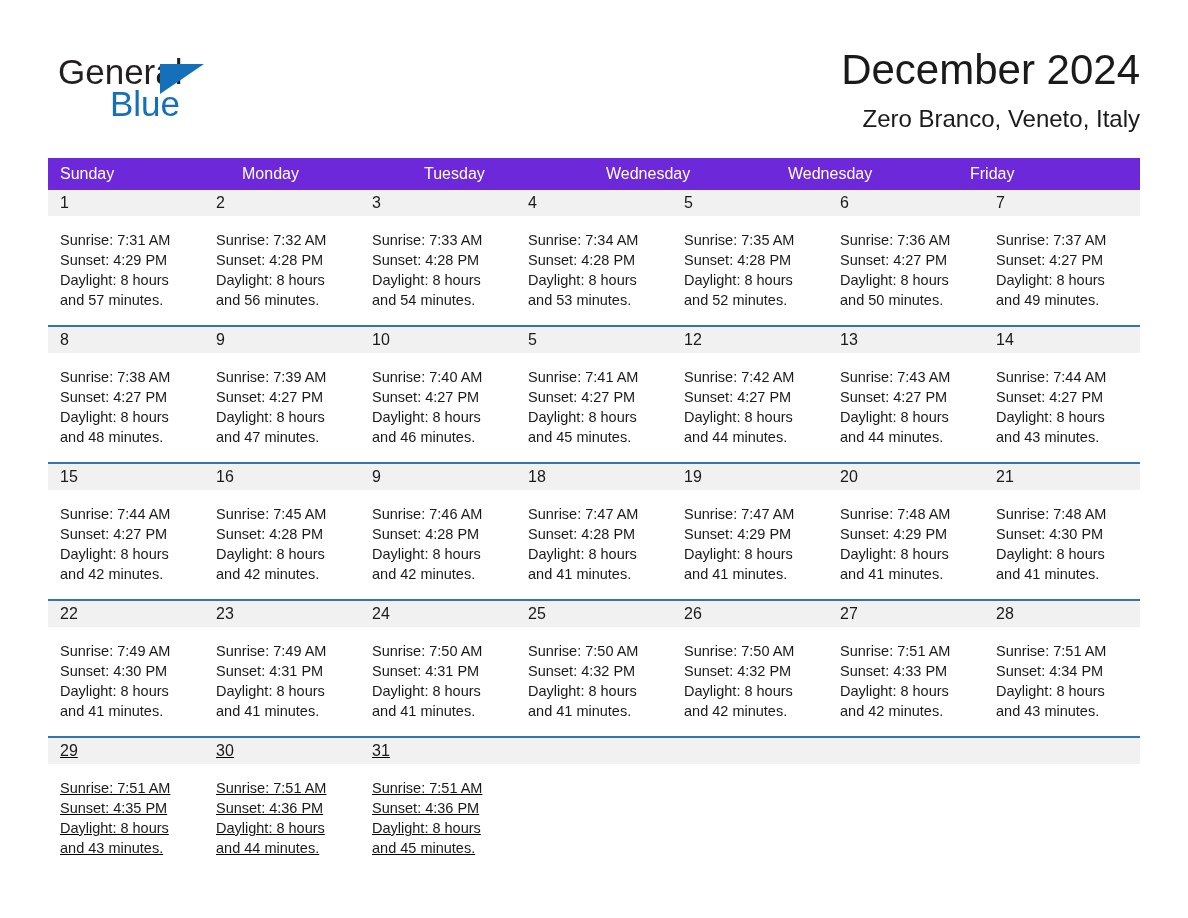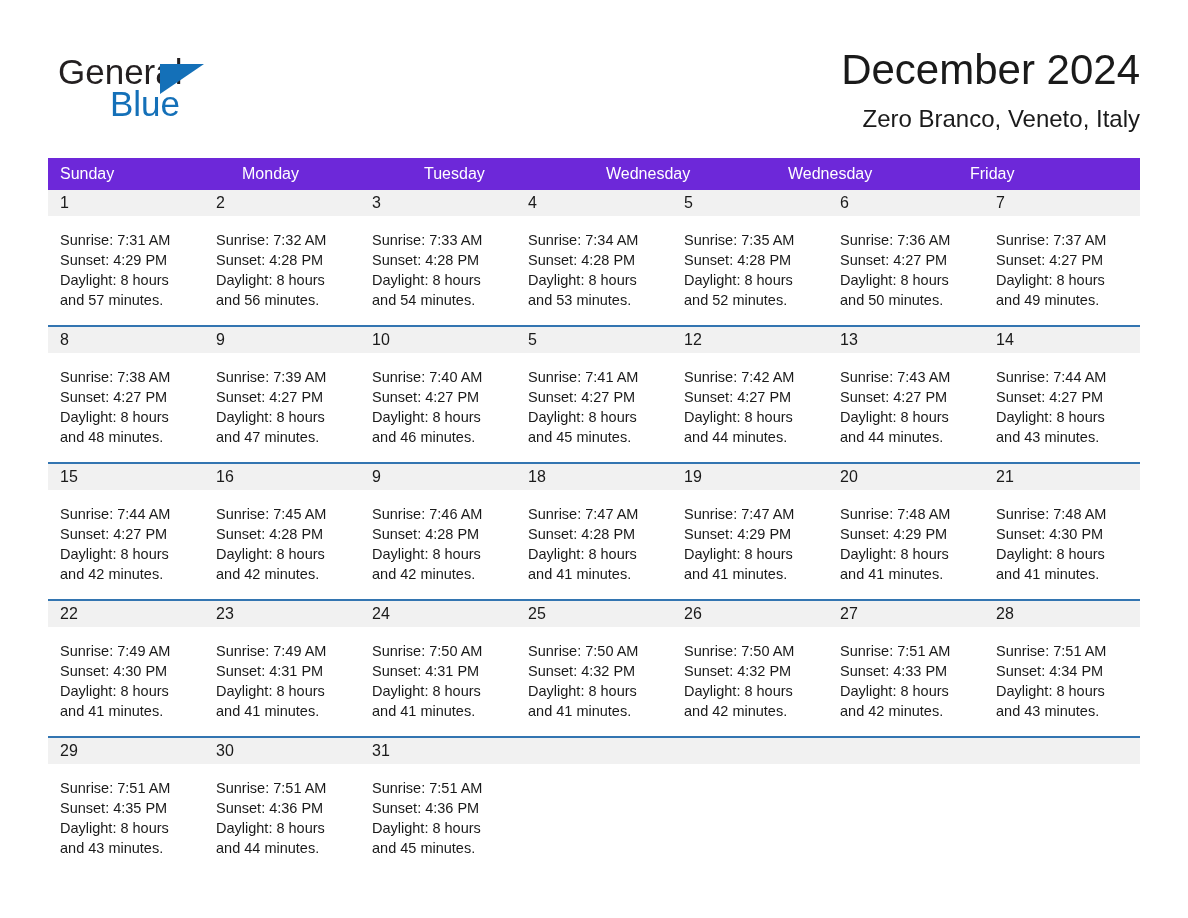--- a/index.html
+++ b/index.html
@@ -128,20 +128,21 @@
     height: 26px;
     background: #f1f1f1;
   }
   .week-cells {
     position: relative;
     display: flex;
     height: 135px;
   }
   .week:last-of-type .week-cells {
     height: 118px;
+    text-decoration: underline;
   }
   .cell {
     flex: 1 1 0;
     box-sizing: border-box;
     padding-left: 12px;
     position: relative;
     overflow: hidden;
   }
   .daynum {
     font-size: 16px;

